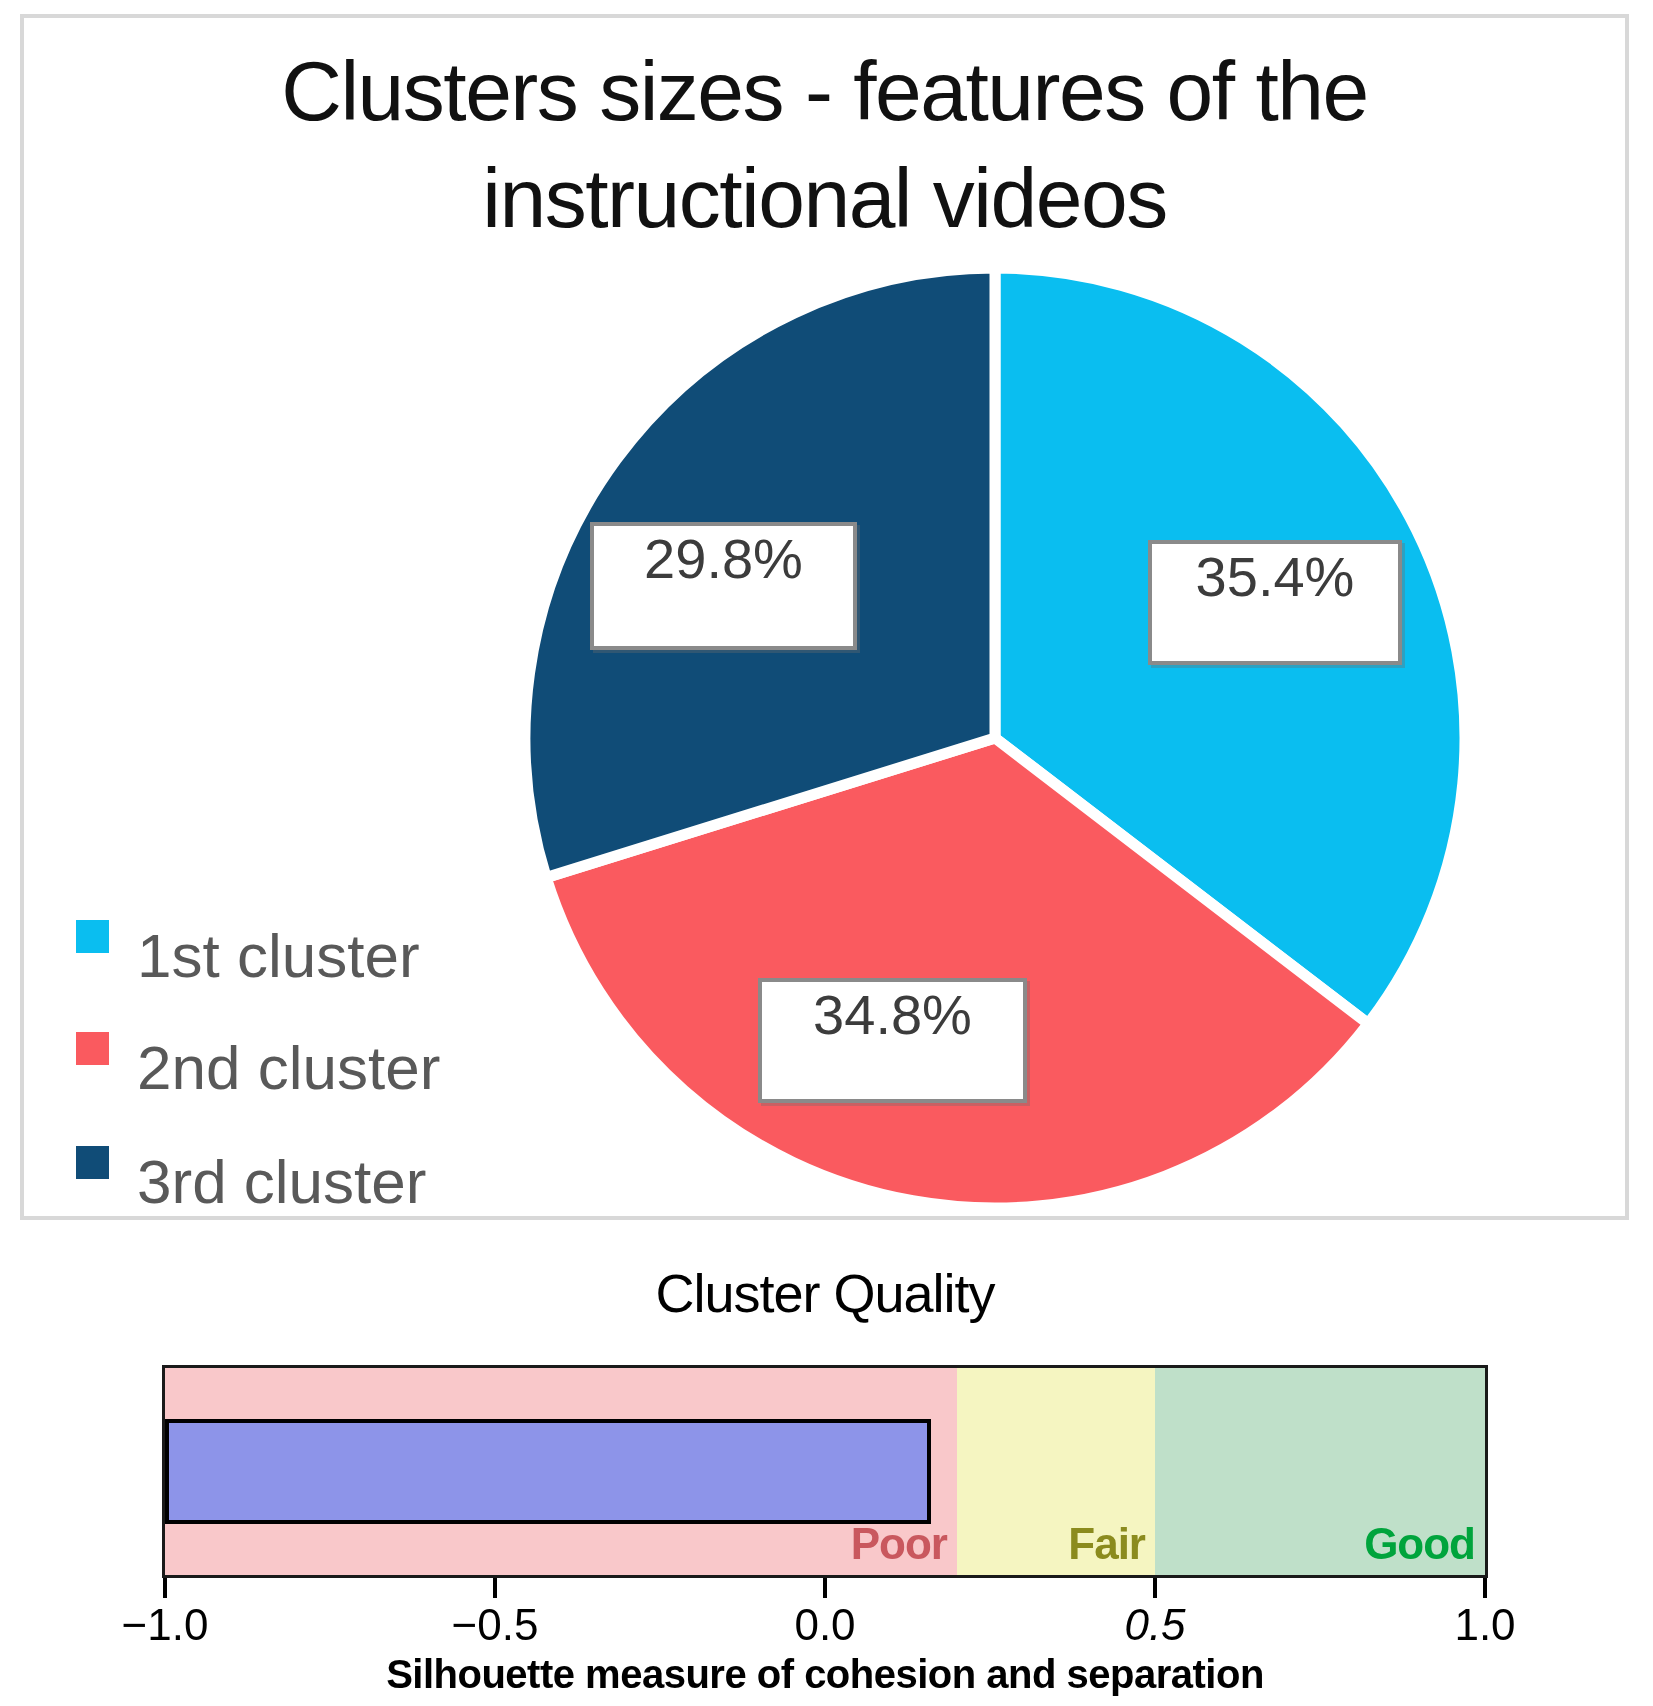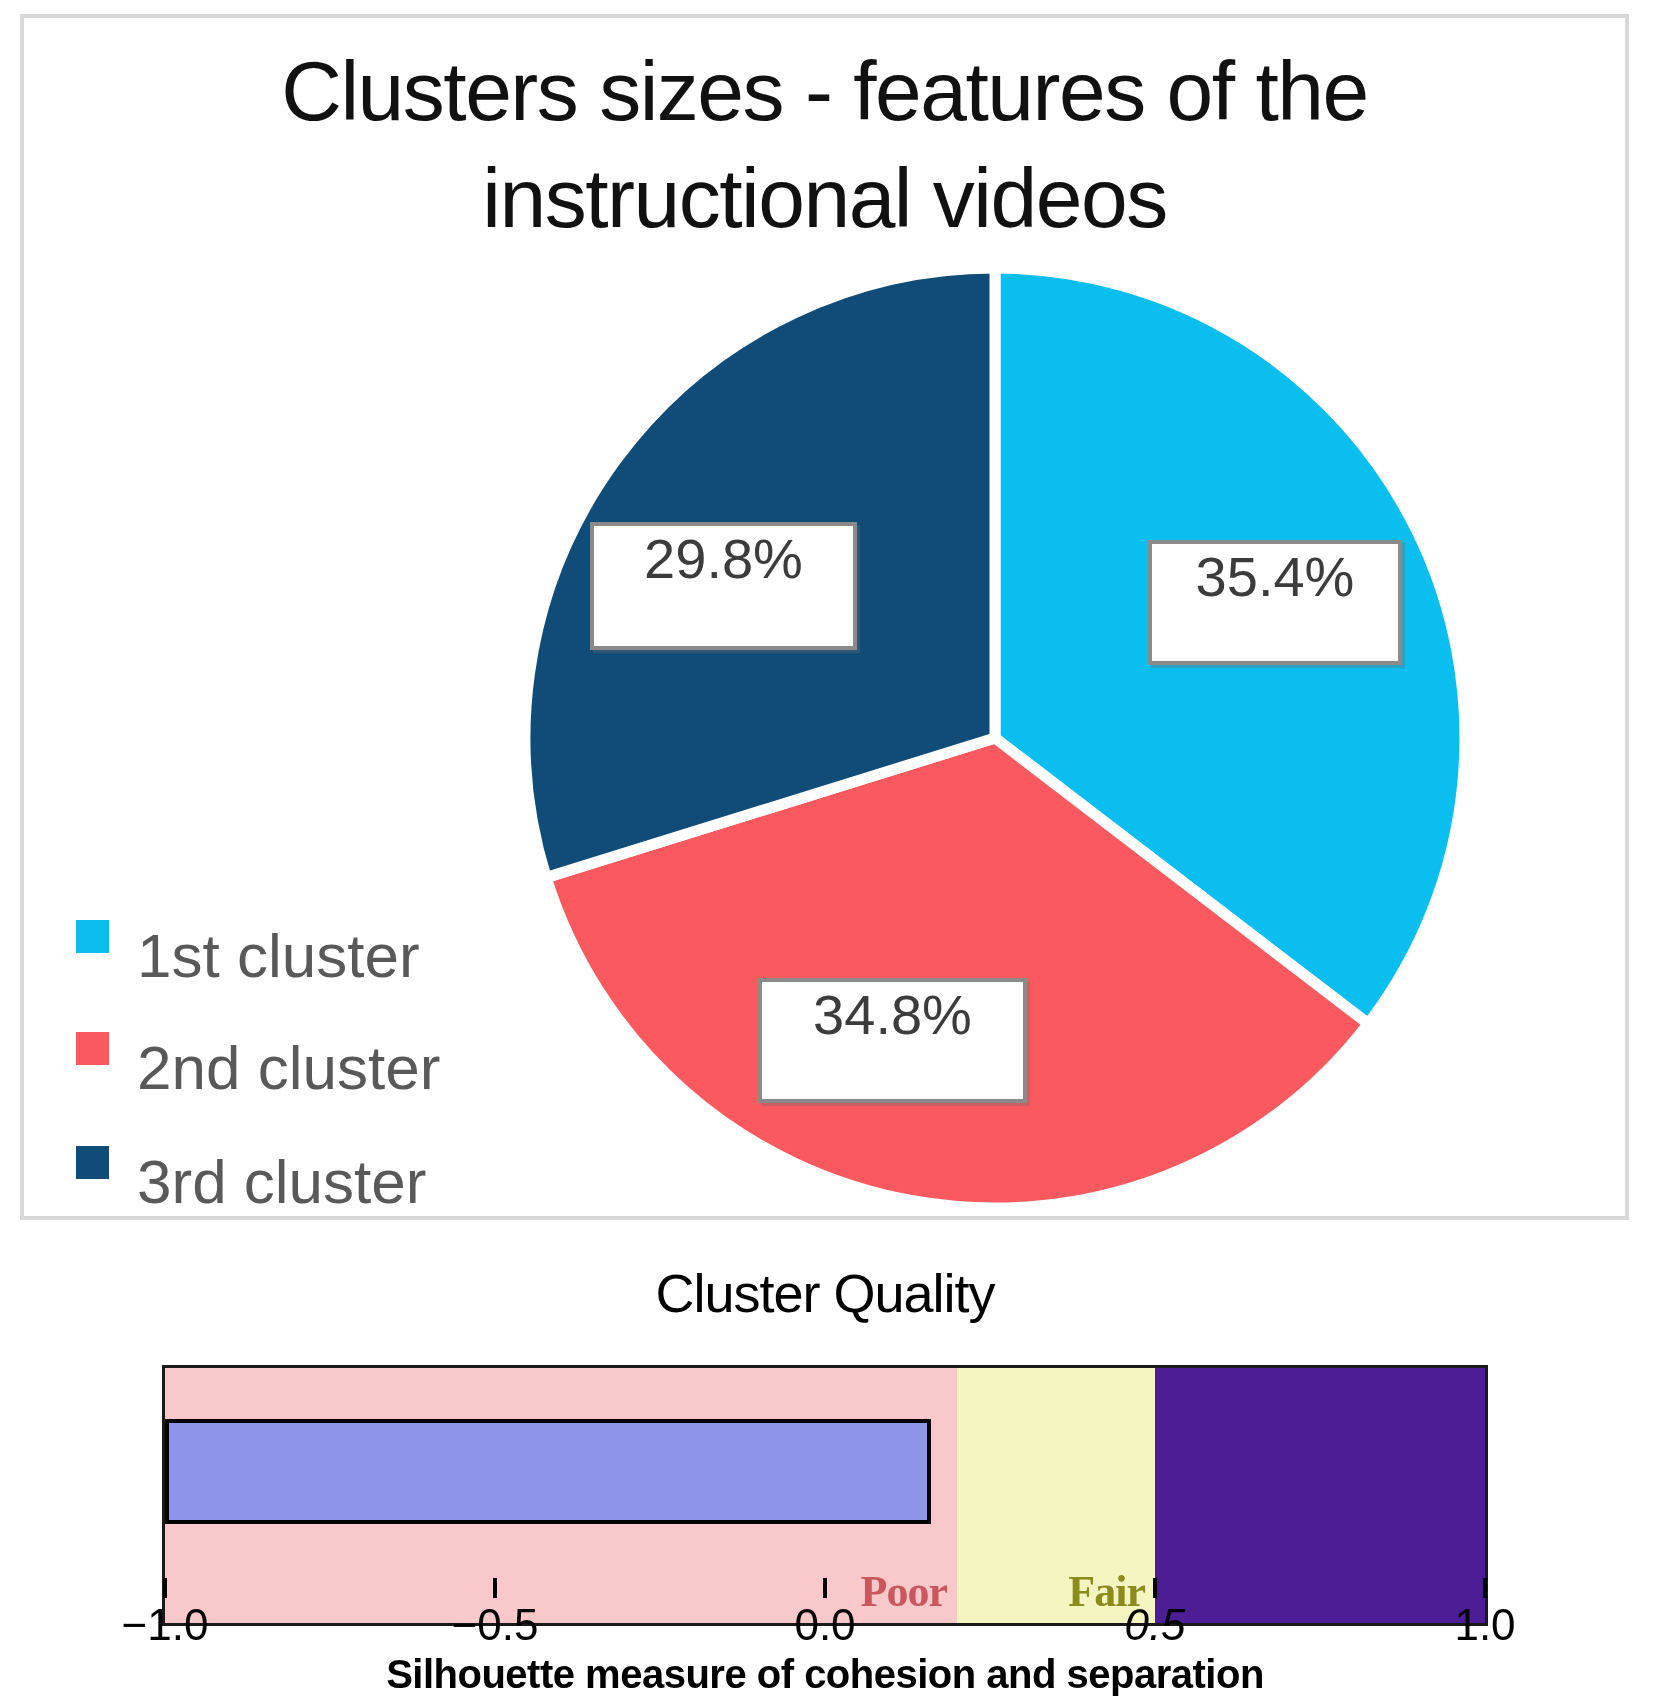--- a/index.html
+++ b/index.html
@@ -23,22 +23,22 @@
 
   .legend{position:absolute;left:76px;top:0;z-index:3;}
   .legend-row{position:absolute;left:0;height:70px;display:flex;align-items:flex-start;gap:28px;}
   #legend-row-0{top:920px;} #legend-row-1{top:1032px;} #legend-row-2{top:1146px;}
   .legend-swatch{width:33px;height:33px;flex:0 0 33px;}
   .legend-label{color:#595959;font-size:62px;white-space:nowrap;}
 
   
   .q-title{position:absolute;left:162px;top:1262px;width:1326px;text-align:center;
            color:#000000;font-size:54px;font-weight:normal;letter-spacing:-1px;z-index:2;}
-  .q-frame{position:absolute;left:162px;top:1365px;width:1326px;height:261px;
-           border:3px solid #1a1a1a;box-sizing:border-box;background:#4c1d95;z-index:1;overflow:hidden;font-family:Liberation Serif, serif;}
+  .q-frame{position:absolute;left:162px;top:1365px;width:1326px;height:213px;
+           border:3px solid #1a1a1a;box-sizing:border-box;background:#fdba74;z-index:1;overflow:hidden;}
   .q-zone{position:absolute;top:0;bottom:0;}
   .q-zone-label{position:absolute;bottom:6px;font-size:44px;font-weight:bold;letter-spacing:-1px;}
   .q-bar{position:absolute;left:0;top:51px;height:105px;border:4px solid #000000;
          background:#8d94e9;box-sizing:border-box;}
   .q-tick{position:absolute;width:4px;height:20px;background:#000000;top:1578px;z-index:2;}
   .q-tick-label{position:absolute;top:1600px;width:160px;text-align:center;
                 color:#000000;font-size:44px;z-index:2;}
   .q-xlabel{position:absolute;left:162px;top:1652px;width:1326px;text-align:center;
             color:#000000;font-size:40px;font-weight:bold;letter-spacing:-0.5px;z-index:2;}
 </style>
@@ -85,20 +85,23 @@
 
 <div class="q-title">Cluster Quality</div>
 
 <div class="q-frame" id="q-frame">
     <div class="q-zone" style="left: 0px; width: 792px; background: rgb(249, 200, 202);">
       <span class="q-zone-label" style="right: 10px; color: rgb(201, 88, 94);">Poor</span>
     </div>
     <div class="q-zone" style="left: 792px; width: 198px; background: rgb(245, 245, 193);">
       <span class="q-zone-label" style="right: 10px; color: rgb(139, 139, 30);">Fair</span>
     </div>
+    <div class="q-zone" style="left: 990px; width: 330px; background: rgb(191, 224, 201);">
+      <span class="q-zone-label" style="right: 10px; color: rgb(0, 164, 60);">Good</span>
+    </div>
     <div class="q-bar" style="width: 765.6px; background: rgb(141, 148, 233); border-color: rgb(0, 0, 0);"></div>
   </div>
 <div id="q-ticks">
     <div class="q-tick" style="left: 163px;"></div>
     <div class="q-tick-label" style="left: 85px;">−1.0</div>
     <div class="q-tick" style="left: 493px;"></div>
     <div class="q-tick-label" style="left: 415px;">−0.5</div>
     <div class="q-tick" style="left: 823px;"></div>
     <div class="q-tick-label" style="left: 745px;">0.0</div>
     <div class="q-tick" style="left: 1153px;"></div>

